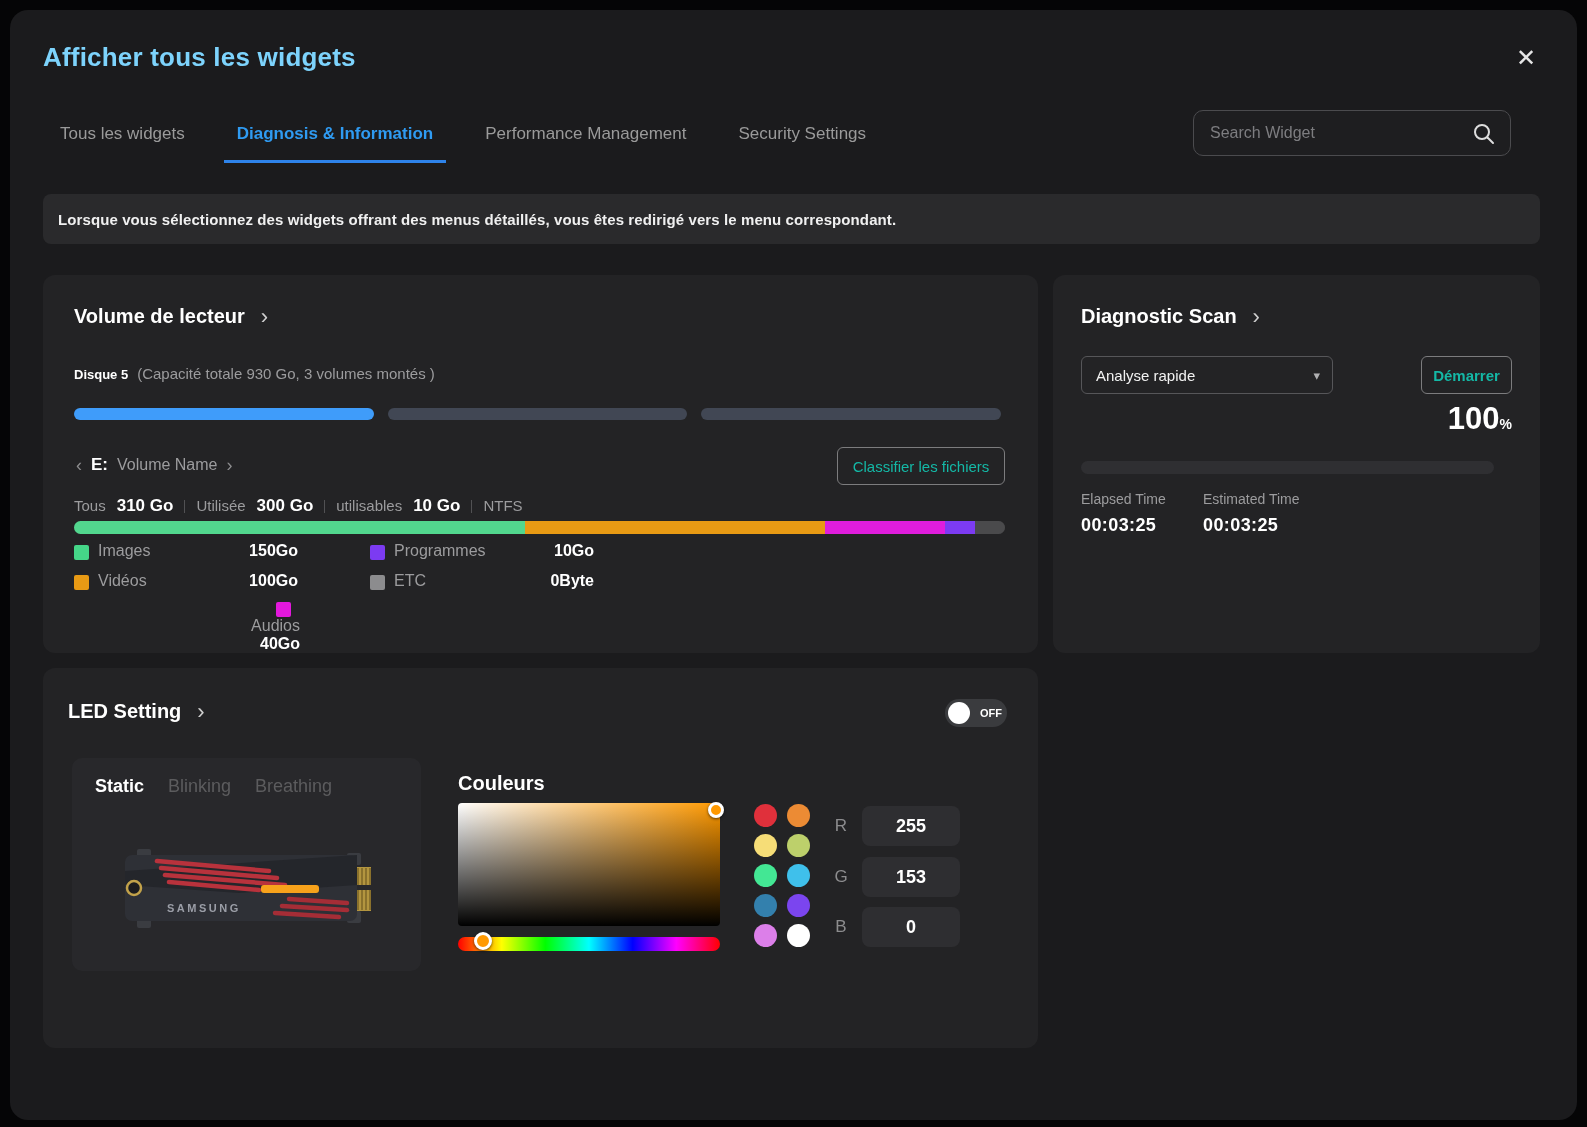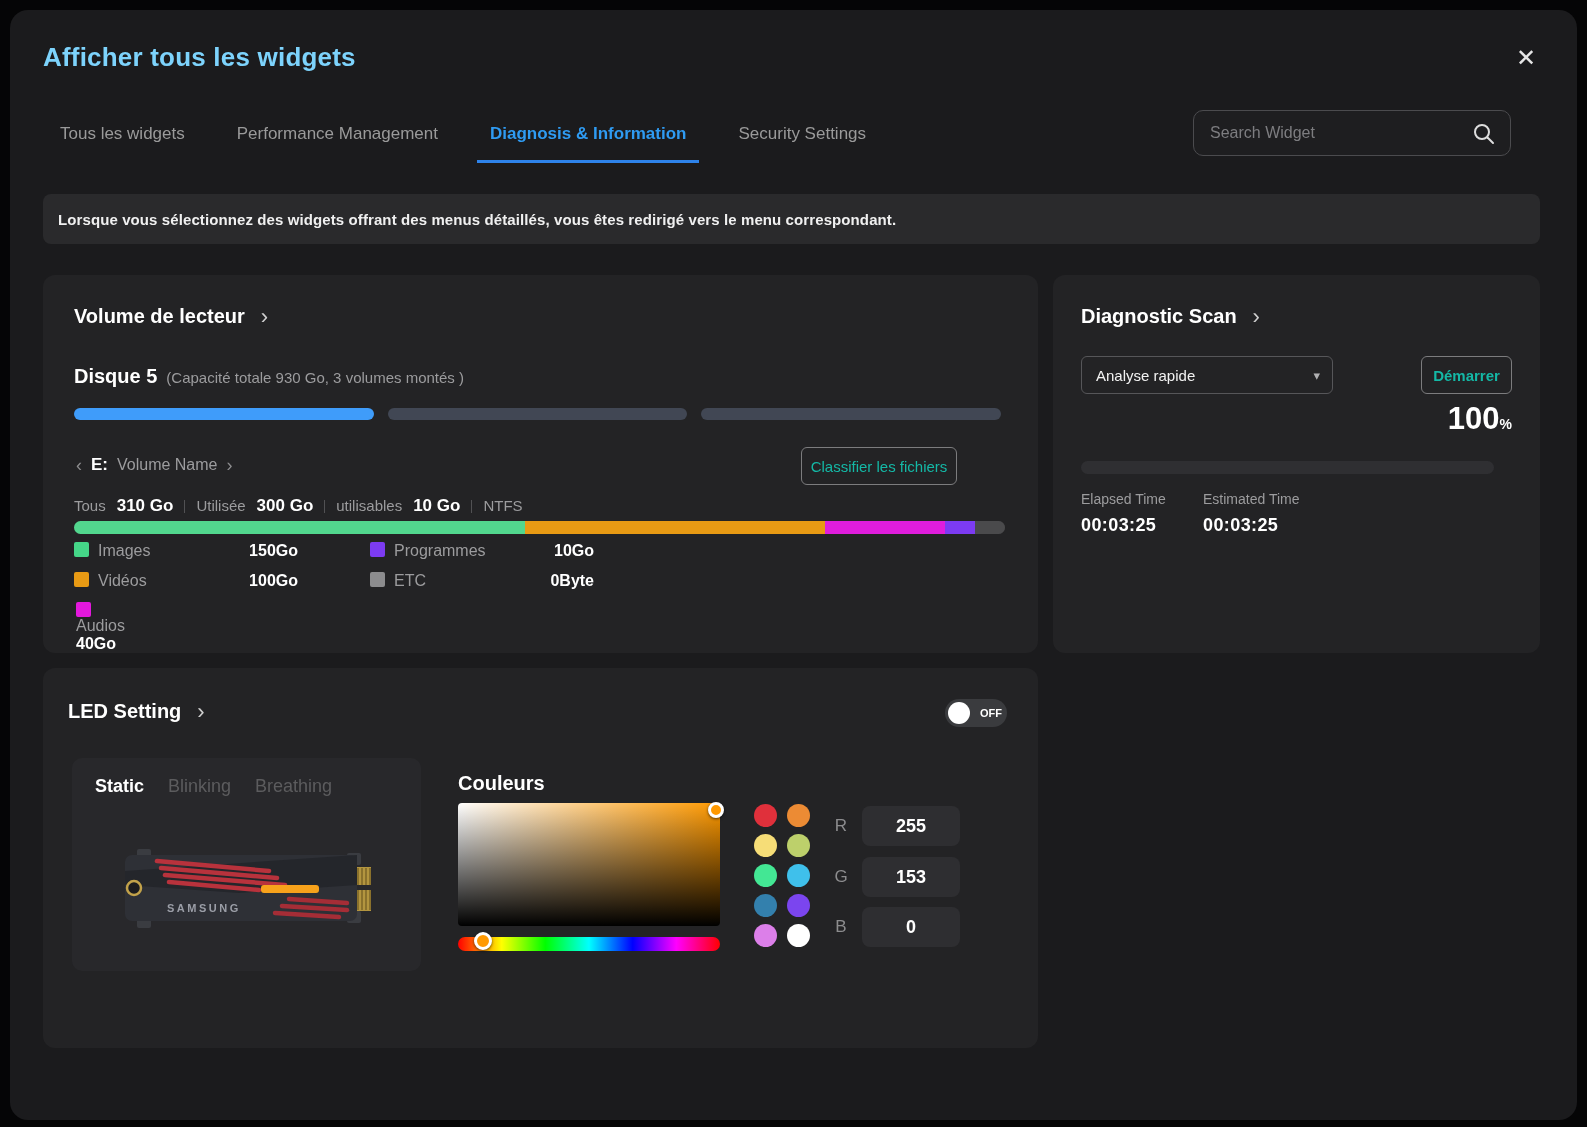--- a/index.html
+++ b/index.html
@@ -35,40 +35,40 @@
   .panel { position:absolute; background:#232325; border-radius:12px; }
   .p-volume { left:33px; top:265px; width:995px; height:378px; }
   .p-diag   { left:1043px; top:265px; width:487px; height:378px; }
   .p-led    { left:33px; top:658px; width:995px; height:380px; }
 
   .ptitle { position:absolute; font-size:20px; font-weight:bold; color:#fff; display:flex; align-items:center; gap:16px; cursor:pointer; }
   .chev { font-weight:normal; color:#cfcfcf; font-size:22px; line-height:1; }
 
   
   .vp-disk { position:absolute; left:31px; top:90px; display:flex; align-items:baseline; gap:9px; }
-  .vp-disk b { font-size:20px; color:#fff; }
+  .vp-disk b { font-size:13px; color:#fff; }
   .vp-disk span { font-size:15px; color:#9c9c9e; }
   .vp-bars { position:absolute; left:31px; top:133px; width:927px; display:flex; gap:14px; }
   .vbar { flex:1; height:12px; border-radius:6px; background:#414754; }
   .vbar.sel { background:#3f9cfa; }
   .vp-volrow { position:absolute; left:33px; top:180px; display:flex; align-items:center; gap:9px; }
   .vp-volrow .nav { color:#8d8d8f; font-size:18px; cursor:pointer; line-height:1; }
   .vp-volrow b { font-size:17px; color:#fff; }
   .vp-volrow .vname { font-size:16px; color:#9c9c9e; }
   .btn { border:1px solid #7c7c7e; border-radius:6px; background:transparent; color:#14b8a6;
          font-size:15px; font-family:inherit; cursor:pointer; }
-  .classify { position:absolute; left:758px; top:172px; width:156px; height:38px; }
+  .classify { position:absolute; left:794px; top:172px; width:168px; height:38px; }
   .vp-stats { position:absolute; left:31px; top:221px; display:flex; align-items:baseline; gap:11px; }
   .vp-stats .lab { font-size:15px; color:#9c9c9e; }
   .vp-stats .val { font-size:17px; font-weight:bold; color:#fff; }
   .vp-stats .sep { width:1px; height:13px; background:#515153; align-self:center; }
   .usage { position:absolute; left:31px; top:246px; width:931px; height:13px; border-radius:7px;
            overflow:hidden; display:flex; background:#39393b; }
   .usage div { height:100%; }
-  .leg { position:absolute; width:224px; display:flex; align-items:flex-start; }
+  .leg { position:absolute; width:224px; display:flex; align-items:flex-end; }
   .leg .sw { width:15px; height:15px; border-radius:2px; margin-right:9px; }
   .leg .ll { flex:1; font-size:16px; color:#9c9c9e; }
   .leg .lv { font-size:16px; font-weight:bold; color:#fff; }
 
   
   .dd { position:absolute; left:28px; top:81px; width:252px; height:38px; border:1px solid #565659;
         border-radius:6px; display:flex; align-items:center; padding:0 12px 0 14px; cursor:pointer; }
   .dd .ddlab { flex:1; font-size:15px; color:#f2f2f2; }
   .dd .arrow { font-size:13px; color:#b0b0b2; }
   .start { position:absolute; left:368px; top:81px; width:91px; height:38px; font-weight:bold; }
@@ -111,22 +111,22 @@
 </head>
 <body>
 
 <div class="dialog">
 
   <div class="title">Afficher tous les widgets</div>
   <div class="close">✕</div>
 
   <div class="tabs">
     <div class="tab">Tous les widgets</div>
+    <div class="tab active">Diagnosis &amp; Information</div>
     <div class="tab">Performance Management</div>
-    <div class="tab active">Diagnosis &amp; Information</div>
     <div class="tab">Security Settings</div>
   </div>
 
   <div class="search">
     <input type="text" placeholder="Search Widget" style="">
     <svg width="24" height="24" viewBox="0 0 24 24">
       <circle cx="10" cy="10" r="7" fill="none" stroke="#dedede" stroke-width="2"></circle>
       <line x1="15.5" y1="15.5" x2="21" y2="21" stroke="#dedede" stroke-width="2" stroke-linecap="round"></line>
     </svg>
   </div>

